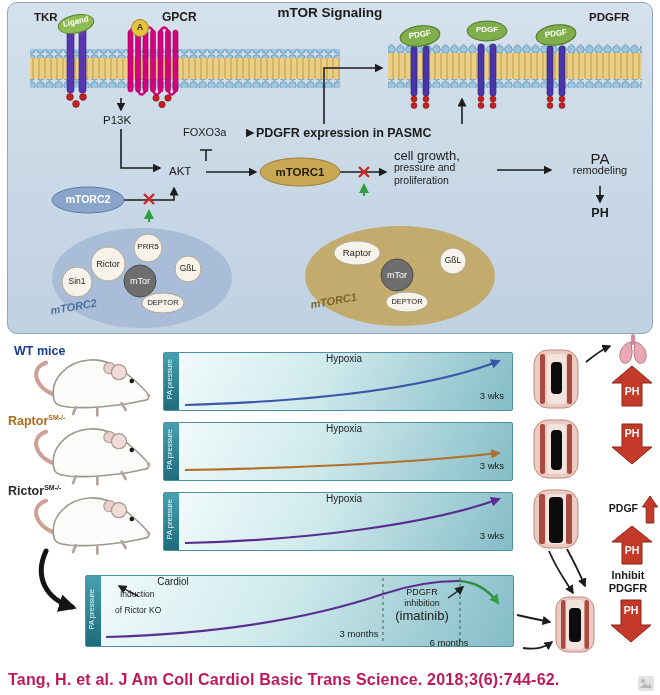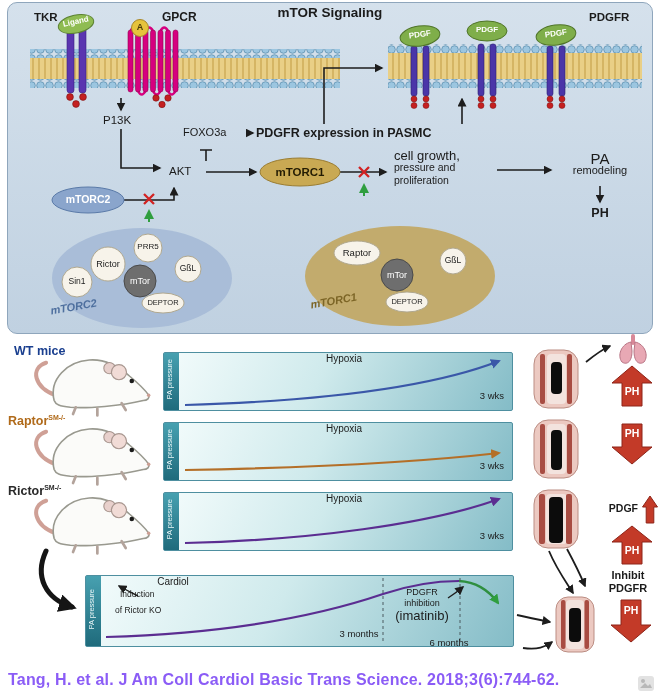--- a/index.html
+++ b/index.html
@@ -9,21 +9,21 @@
          background:linear-gradient(#d5e1ec,#c0d1e1);border:1.5px solid #8fa6bc;border-radius:10px;}
   .chart{position:absolute;z-index:1;border:1px solid #4e8fa0;border-radius:2px;
          background:linear-gradient(118deg,#f4fcfc 0%,#cfeaec 45%,#84bcc7 100%);}
   .ybar{position:absolute;left:0;top:0;bottom:0;width:15px;
         background:linear-gradient(#47a0b0,#1f6b7c);}
   svg.art{position:absolute;left:0;top:0;z-index:3;}
   .t{position:absolute;z-index:4;color:#1b1b1b;white-space:nowrap;line-height:1.12;}
   .b{font-weight:bold}.c{text-align:center}.w{color:#fff}.i{font-style:italic}.r{text-align:right}
   .rot{transform:rotate(-90deg);transform-origin:center;color:#eaf6f7;}
   sup.sm{font-size:7px;font-weight:bold;}
-  .cite{position:absolute;z-index:4;font-size:16px;font-weight:bold;color:#8b5cf6;letter-spacing:.2px;}
+  .cite{position:absolute;z-index:4;font-size:16px;font-weight:bold;color:#be185d;letter-spacing:.2px;}
 </style>
 </head>
 <body>
 
 <div id="canvas">
 
   <div class="panel"></div>
   <div class="chart" style="left:163px;top:352px;width:348px;height:57px">
       <div class="ybar"></div>
     </div>

